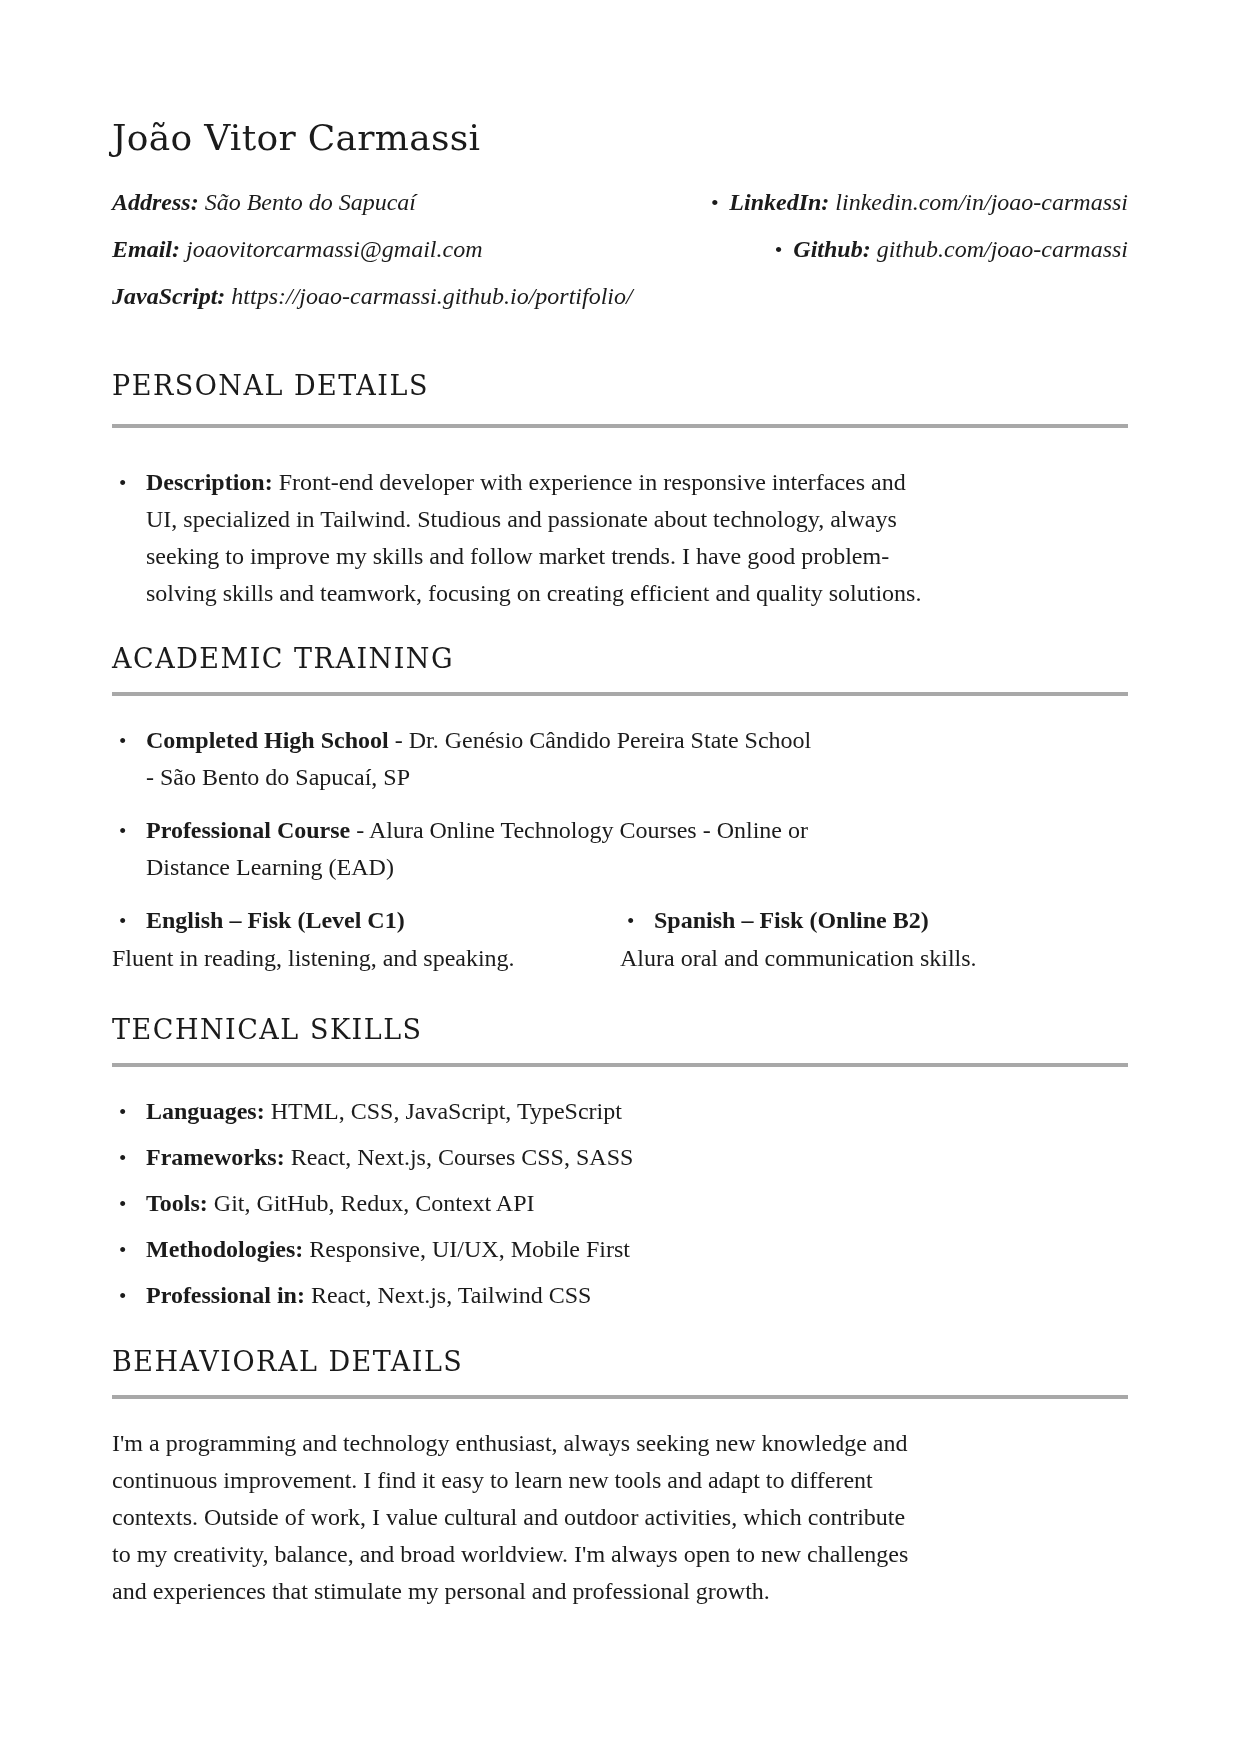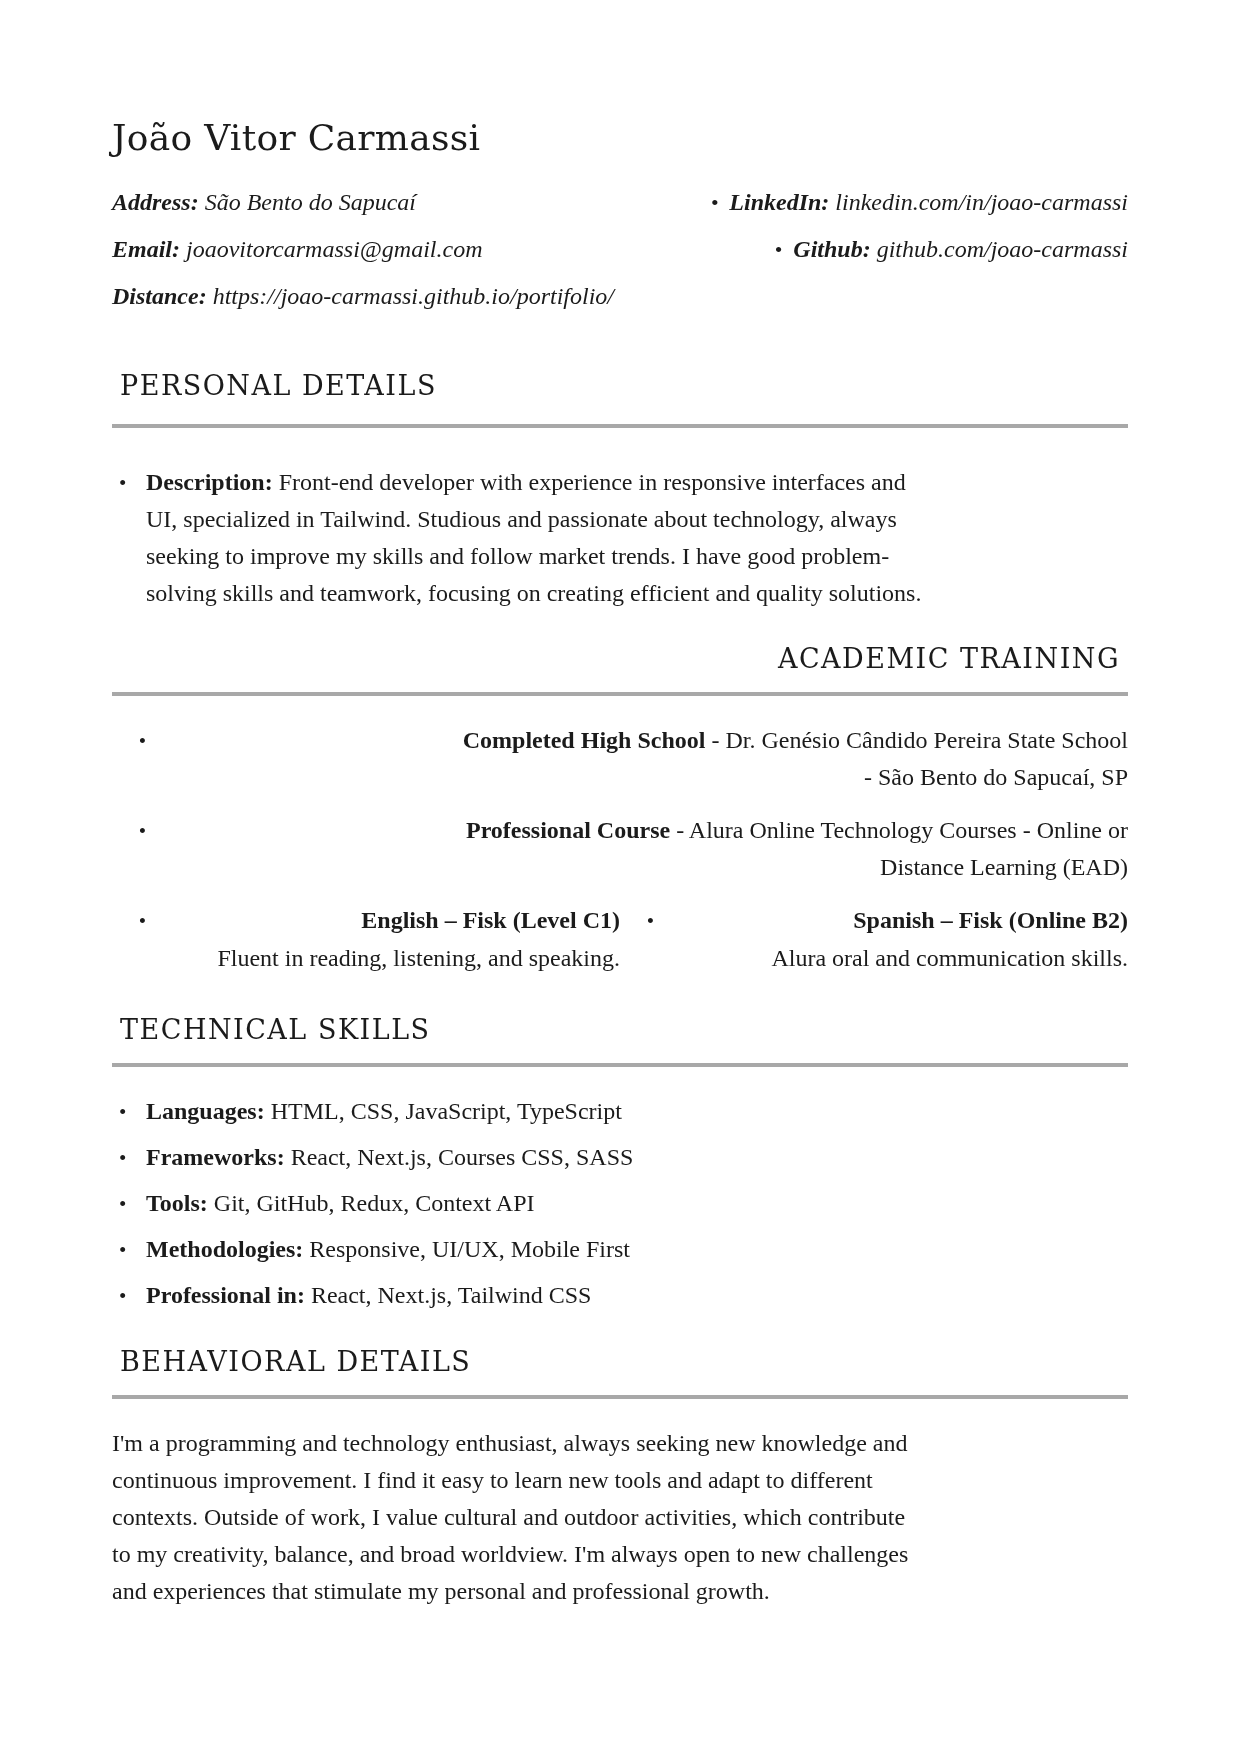--- a/index.html
+++ b/index.html
@@ -41,30 +41,30 @@
     content: "\2022";
     font-size: 22px;
     margin-right: 11px;
   }
   h2.section-title {
     font-family: "DejaVu Serif", "Liberation Serif", serif;
     font-size: 27px;
     font-weight: 400;
     letter-spacing: 1.5px;
     line-height: 34px;
-    margin: 8px;
+    margin: 0;
   }
   .rule {
     height: 4px;
     background: #a8a8a8;
     margin-top: 16px;
   }
   .rule.first { margin-top: 21px; }
   .sec-personal   { margin-top: 56px; }
-  .sec-academic   { margin-top: 30px; text-align: right; }
+  .sec-academic   { margin-top: 30px; }
   .sec-technical  { margin-top: 36px; }
   .sec-behavioral { margin-top: 30px; }
   .list { margin-top: 26px; }
   .list.roomy { margin-top: 36px; }
   .li {
     display: flex;
     line-height: 37px;
     margin-bottom: 16px;
   }
   .li.tight { margin-bottom: 8px; }
@@ -114,21 +114,21 @@
         <span class="b">Email:</span>
         <span>joaovitorcarmassi@gmail.com</span>
       </div>
       <div>
         <span class="dot"></span><span class="b">Github:</span>
         <span>github.com/joao-carmassi</span>
       </div>
     </div>
     <div class="contact-row">
       <div>
-        <span class="b">Distance:</span>
+        <span class="b">JavaScript:</span>
         <span>https://joao-carmassi.github.io/portifolio/</span>
       </div>
     </div>
   </div>
 
   <section class="sec-personal">
     <h2 class="section-title">PERSONAL DETAILS</h2>
     <div class="rule first"></div>
     <div class="list roomy">
       <div class="li">

